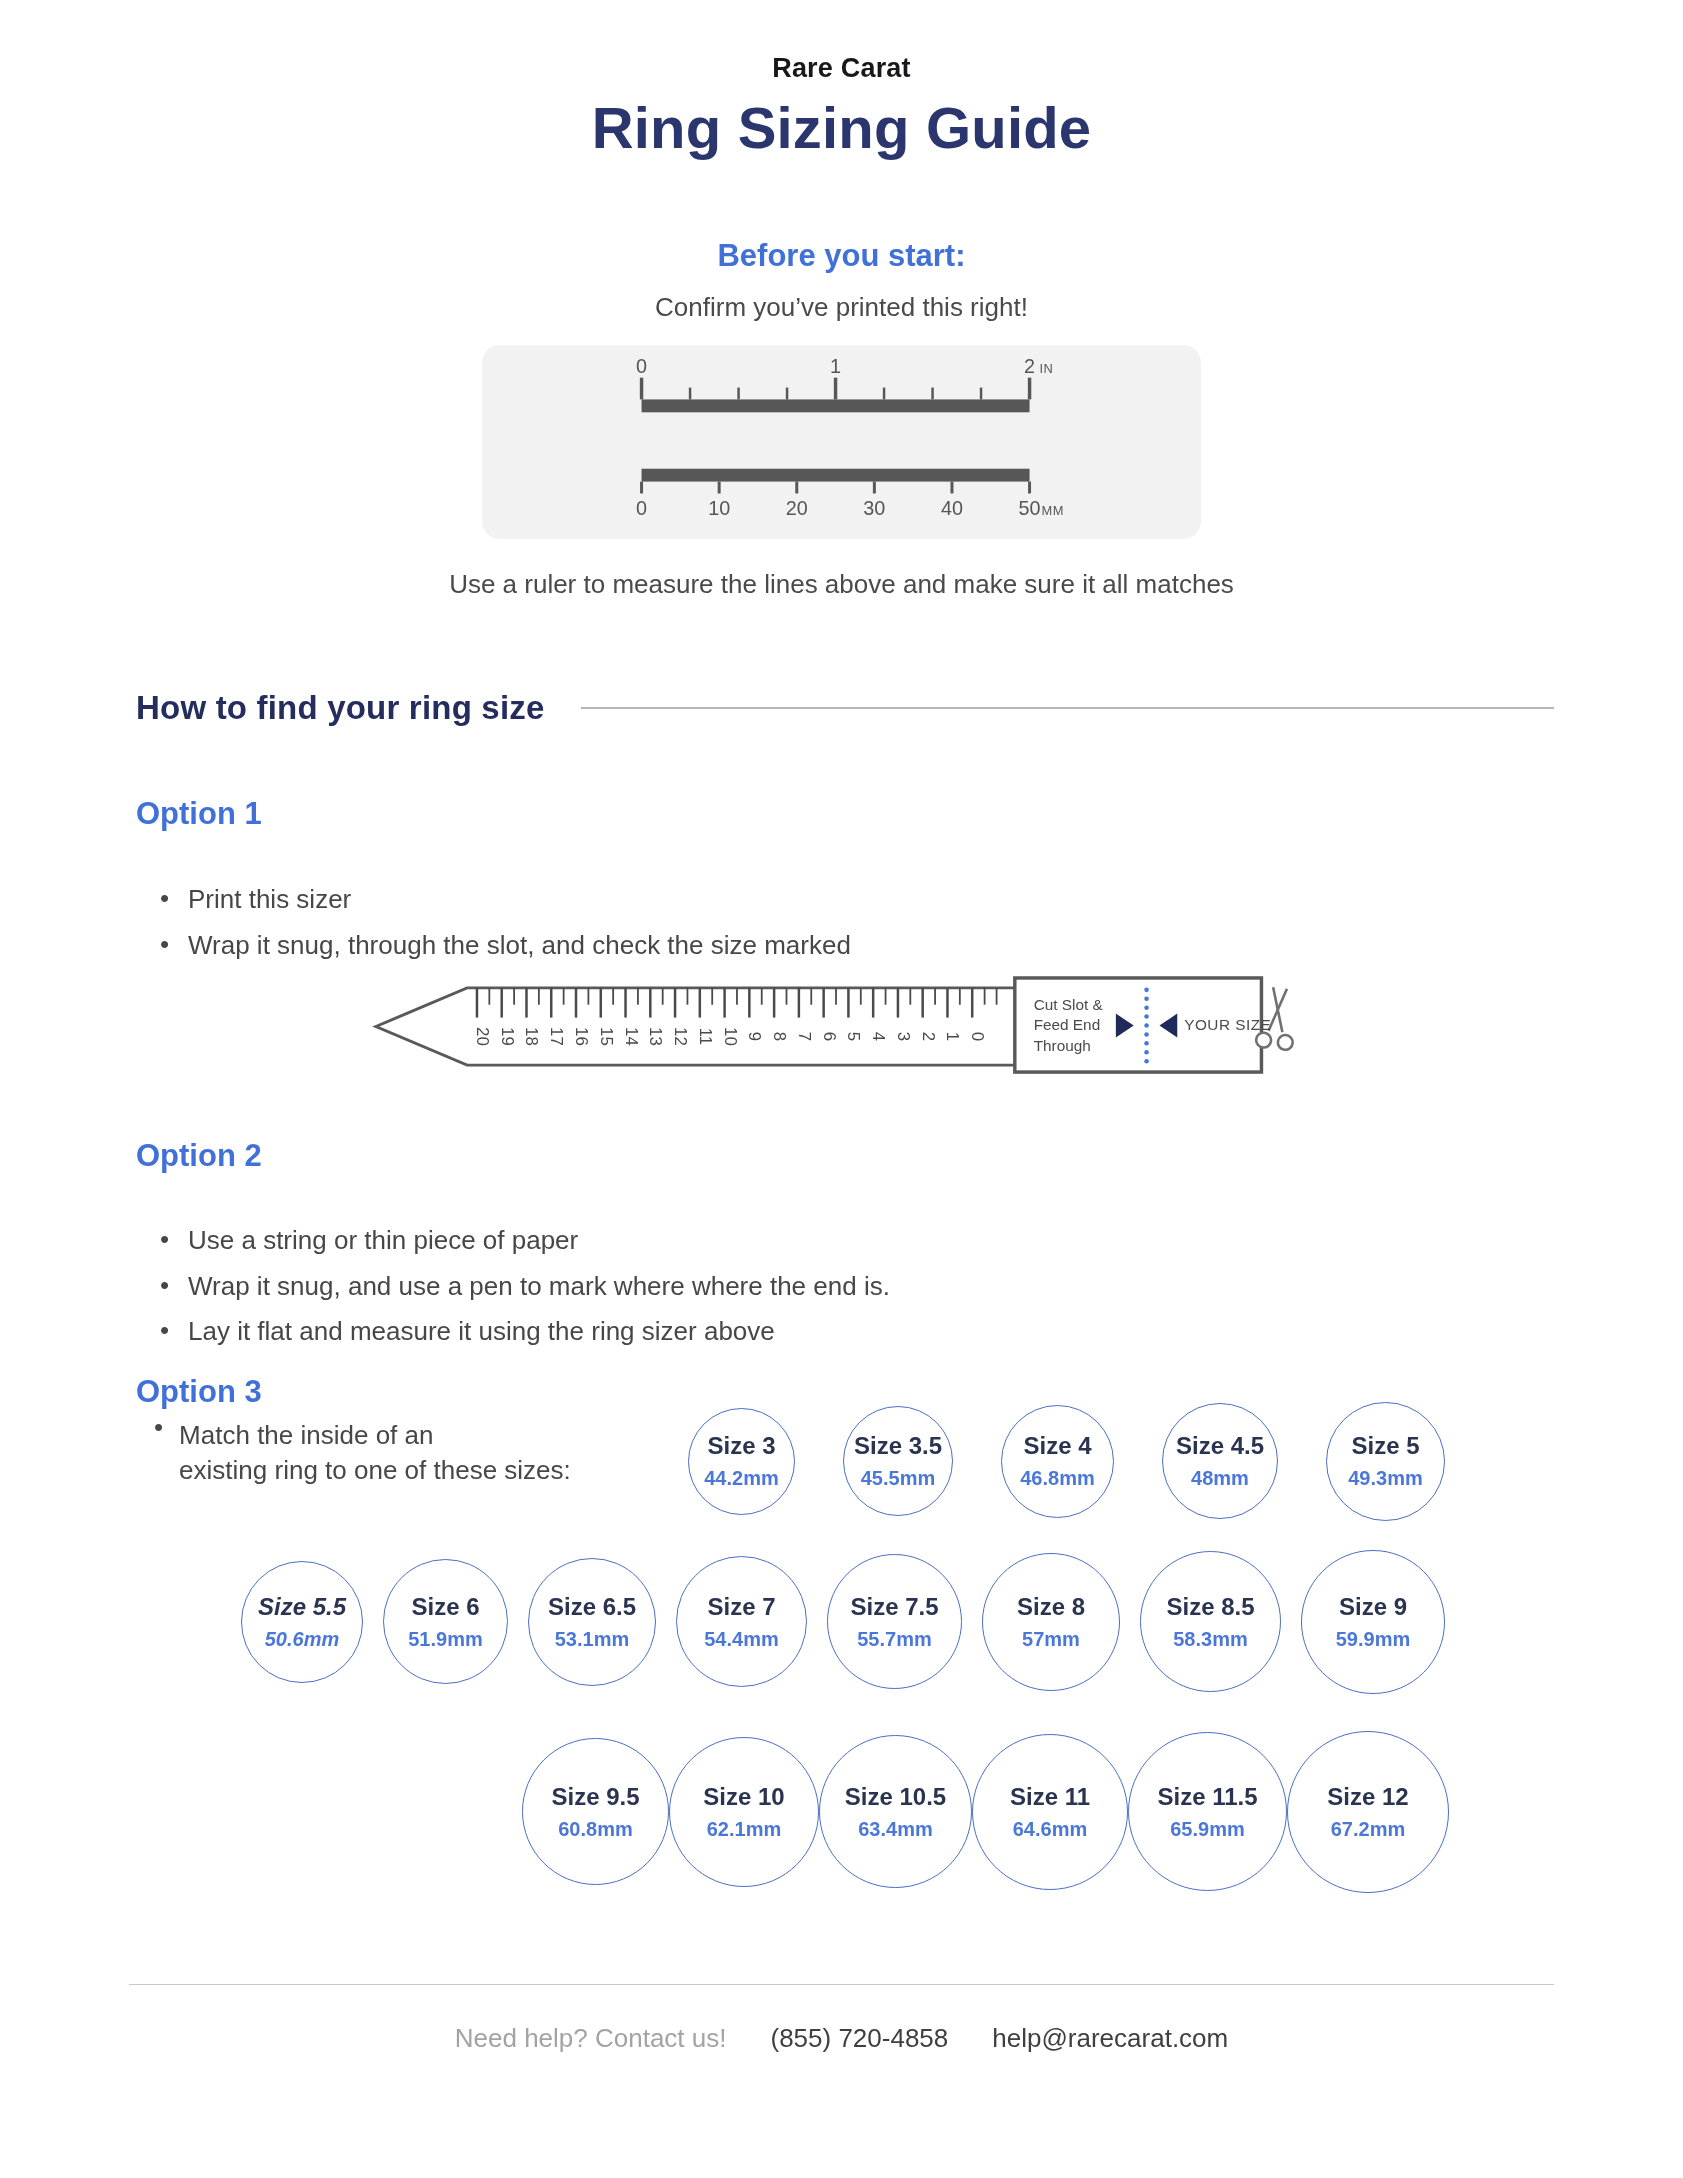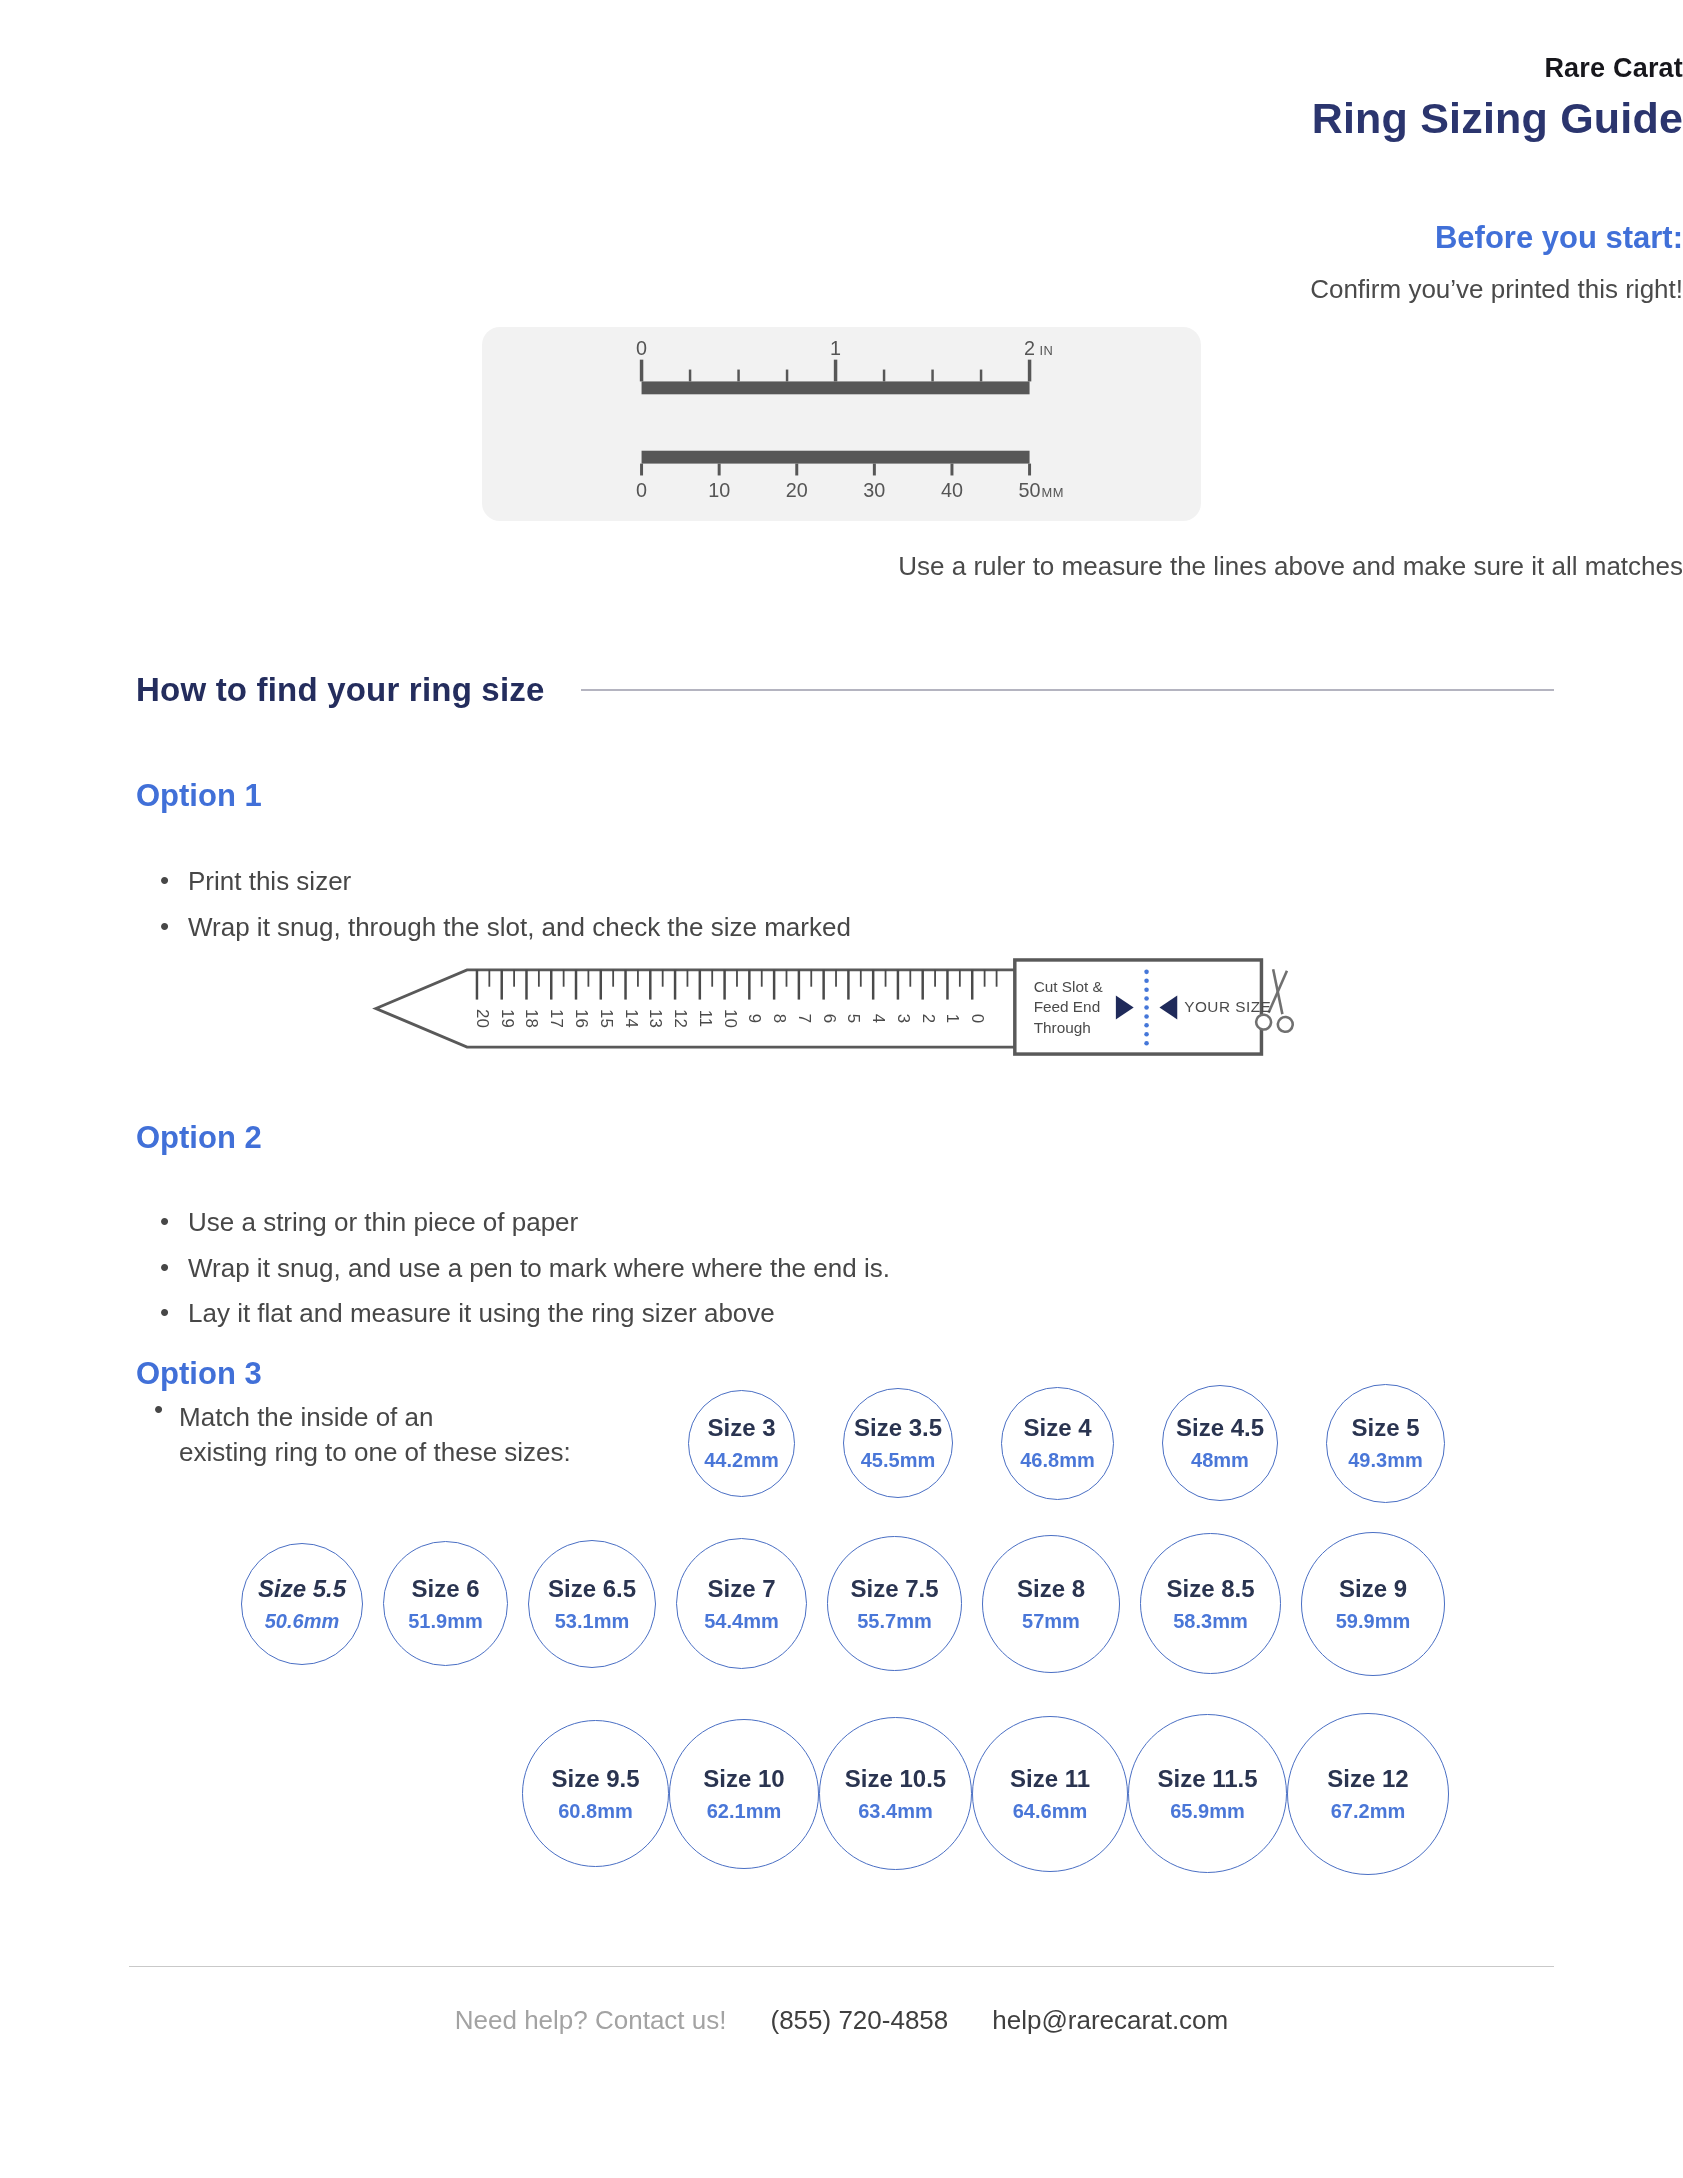--- a/index.html
+++ b/index.html
@@ -1,20 +1,20 @@
 <!DOCTYPE html>
 <html><head>
 <meta charset="utf-8">
 <style>
   *{margin:0;padding:0;box-sizing:border-box}
   html,body{width:1683px;height:2178px;background:#ffffff;overflow:hidden}
   body{font-family:"Liberation Sans",sans-serif;color:#474747;position:relative}
-  .center{text-align:right}
+  .center{text-align:center}
   .brand{padding-top:53px;font-size:27px;font-weight:600;color:#17171c;letter-spacing:0.2px}
-  .title{margin-top:10px;font-size:43px;font-weight:700;color:#2b356e;letter-spacing:0.2px}
+  .title{margin-top:10px;font-size:58px;font-weight:700;color:#2b356e;letter-spacing:0.2px}
   .bys-heading{margin-top:77px;font-size:31px;font-weight:700;color:#4170d8}
   .bys-sub{margin-top:18px;font-size:26px;color:#4a4a4a}
   .ruler-card{width:719px;height:194px;margin:22px auto 0;background:#f2f2f2;border-radius:18px}
   .bys-caption{margin-top:30px;font-size:26px;color:#4a4a4a}
   .howto{display:flex;align-items:center;gap:36px;margin:89px 129px 0 136px}
   .howto h2{font-size:33px;font-weight:700;color:#242d5d;white-space:nowrap;letter-spacing:0.2px}
   .howto .rule{flex:1;height:2px;background:#b4b4c0}
   .opt-heading{font-size:31px;font-weight:700;color:#4170d8;margin-left:136px}
   #opt1-h{margin-top:69px}
   #opt2-h{margin-top:59px}

